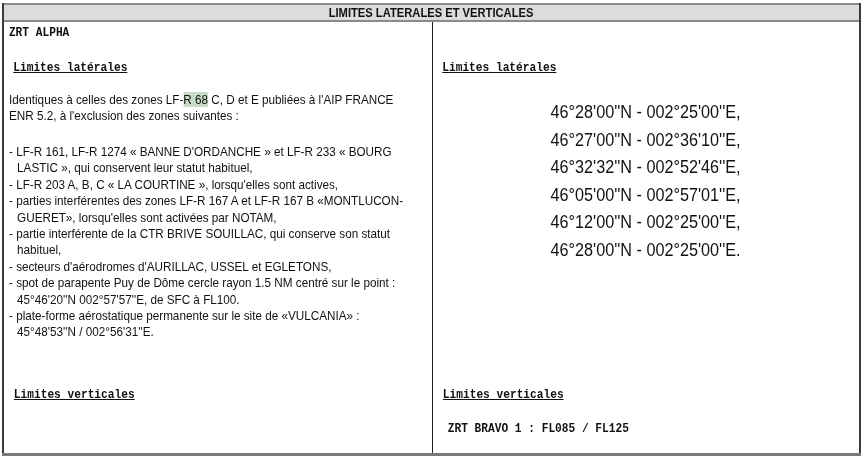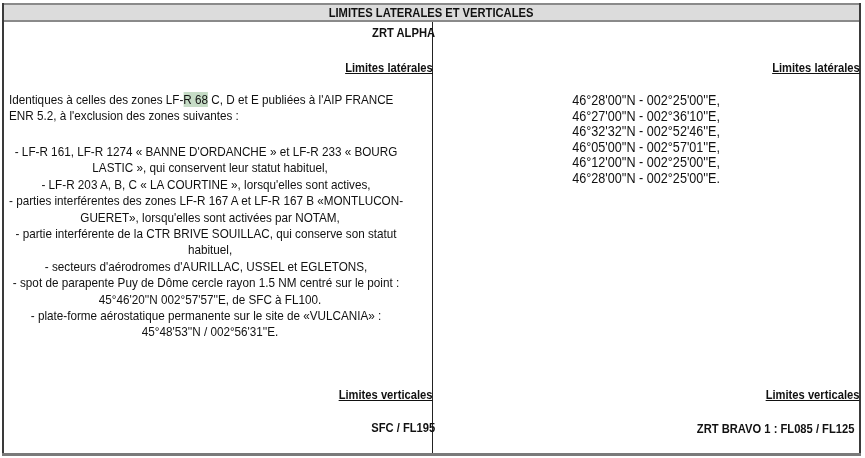--- a/index.html
+++ b/index.html
@@ -11,30 +11,30 @@
   .header { position: absolute; left: 2px; top: 3px; width: 859px; height: 19px;
             background: #dcdcdc; border-top: 2px solid #8a8a8a; border-bottom: 2px solid #8a8a8a;
             box-sizing: border-box; display: flex; align-items: center; justify-content: center; }
   .cond { display: inline-block; transform: scaleX(0.86); transform-origin: center; white-space: nowrap; }
   .header .title { font-weight: bold; font-size: 13px; }
   .divider { position: absolute; left: 432px; top: 22px; width: 1px; height: 432px; background: #222; }
   .bottom { position: absolute; left: 2px; top: 453px; width: 859px; height: 3px; background: #7a7a7a; }
   .col { position: absolute; top: 22px; height: 431px; }
   .col.left { left: 4px; width: 428px; }
   .col.right { left: 433px; width: 426px; }
-  .ctr { position: absolute; left: 8px; width: 100%; text-align: right; }
+  .ctr { position: absolute; left: 0; width: 100%; text-align: left; font-family: Liberation Mono, monospace; }
   .zone-title { font-weight: bold; font-size: 13px; }
   .sec-title { font-weight: bold; font-size: 13px; text-decoration: underline; }
   .body { font-size: 13px; line-height: 16.4px; }
   .para { position: absolute; left: 5px; white-space: nowrap; }
   .para .line { display: block; transform: scaleX(0.9); transform-origin: left center; }
   .indent { padding-left: 9px; }
   .hl { background: #c6dcc6; }
   .coords { position: absolute; left: 0; width: 100%; text-align: center; }
-  .coords .line { display: block; font-size: 14px; line-height: 15.6px; }
+  .coords .line { display: block; font-size: 18px; line-height: 15.6px; margin-top: 12px; }
   .coords .line span { display: inline-block; transform: scaleX(0.9); }
   .vert { font-weight: bold; font-size: 13px; line-height: 15px; }
 </style>
 </head>
 <body>
 
 <div class="frame">
   <div class="header">
     <span class="title cond">LIMITES LATERALES ET VERTICALES</span>
   </div>
@@ -49,40 +49,37 @@
     </div>
     <div class="ctr" style="top:36px;">
       <span class="sec-title cond">Limites latérales</span>
     </div>
 
     <div class="para body" style="top:70px;">
       <span class="line"><span>Identiques à celles des zones LF-</span><span class="hl">R 68</span><span> C, D et E publiées à l'AIP FRANCE</span></span>
       <span class="line">ENR 5.2, à l'exclusion des zones suivantes :</span>
     </div>
 
-    <div class="para body" style="top:122px;text-align:center;">
+    <div class="para body" style="top:122px;">
       <span class="line">- LF-R 161, LF-R 1274 « BANNE D'ORDANCHE » et LF-R 233 « BOURG</span>
       <span class="line indent">LASTIC », qui conservent leur statut habituel,</span>
       <span class="line">- LF-R 203 A, B, C « LA COURTINE », lorsqu'elles sont actives,</span>
       <span class="line">- parties interférentes des zones LF-R 167 A et LF-R 167 B «MONTLUCON-</span>
       <span class="line indent">GUERET», lorsqu'elles sont activées par NOTAM,</span>
       <span class="line">- partie interférente de la CTR BRIVE SOUILLAC, qui conserve son statut</span>
       <span class="line indent">habituel,</span>
       <span class="line">- secteurs d'aérodromes d'AURILLAC, USSEL et EGLETONS,</span>
       <span class="line">- spot de parapente Puy de Dôme cercle rayon 1.5 NM centré sur le point :</span>
       <span class="line indent">45°46'20''N  002°57'57''E, de SFC à FL100.</span>
       <span class="line">- plate-forme aérostatique permanente sur le site de «VULCANIA» :</span>
       <span class="line indent">45°48'53''N / 002°56'31''E.</span>
     </div>
 
     <div class="ctr" style="top:363px;">
       <span class="sec-title cond">Limites verticales</span>
-    </div>
-    <div class="ctr" style="top:396px;">
-      <span class="vert cond">SFC / FL195</span>
     </div>
   </div>
 
   <div class="col right">
     <div class="ctr" style="top:36px;">
       <span class="sec-title cond">Limites latérales</span>
     </div>
 
     <div class="coords" style="top:71px;">
       <span class="line"><span>46°28'00''N - 002°25'00''E,</span></span>

